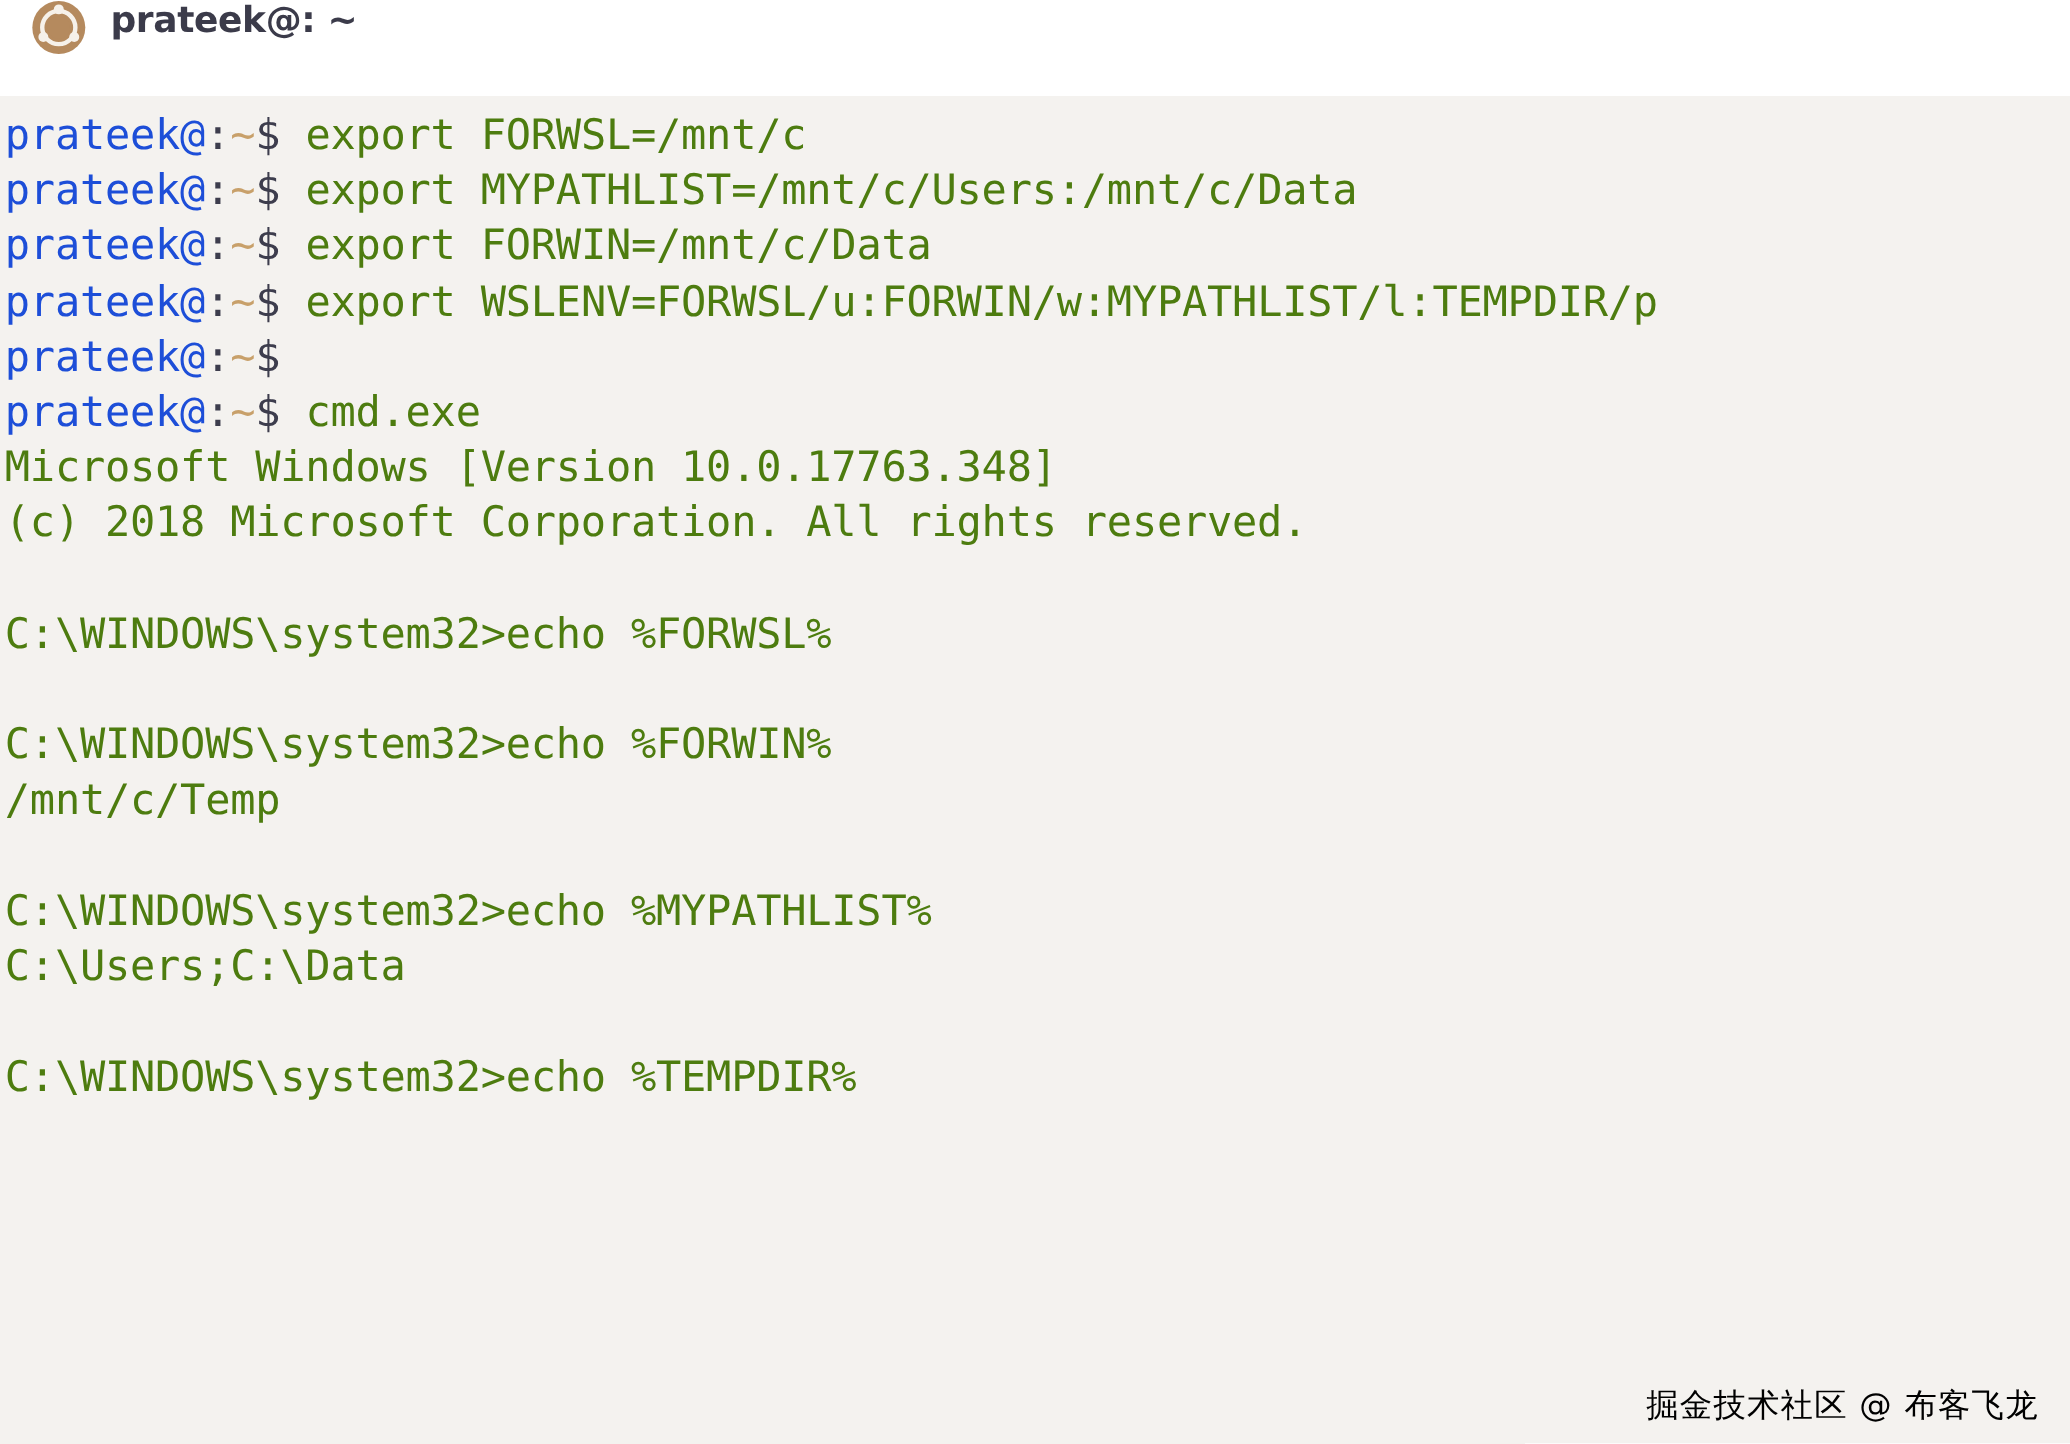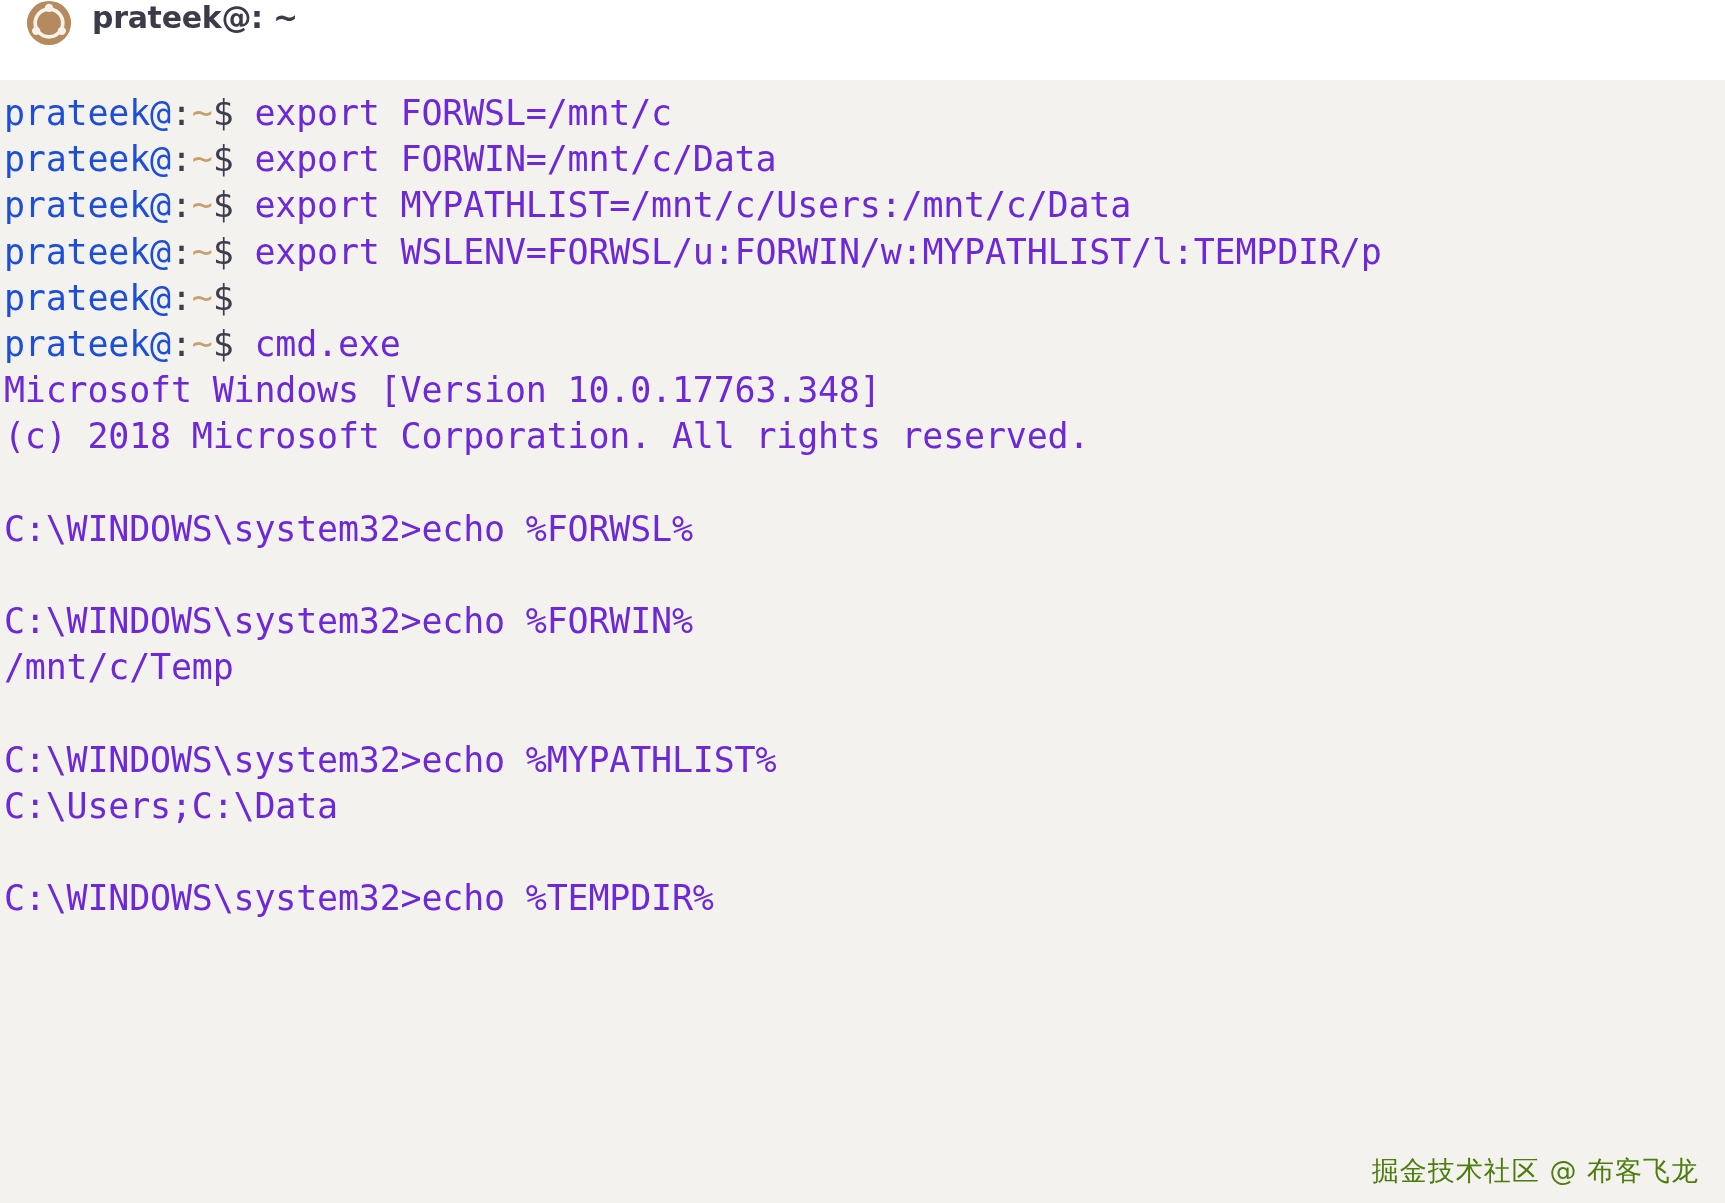--- a/index.html
+++ b/index.html
@@ -62,30 +62,30 @@
     font-size: 35px;
     white-space: pre;
     color: #3d3d4d;
     letter-spacing: -0.2px;
     font-family: "DejaVu Sans Mono", monospace;
   }
   .line.blank { color: transparent; }
   .u  { color: #1d4ed8; }       
   .sep{ color: #3d3d4d; }       
   .tilde { color: #c8a06a; }    
-  .cmd { color: #6d28d9; }      
+  .cmd { color: #4d7c0f; }      
 
   
   #watermark {
     position: absolute;
     right: 26px;
     bottom: 14px;
     font-family: "DejaVu Sans", sans-serif;
     font-size: 27px;
-    color: #4d7c0f;
+    color: #000000;
     white-space: pre;
     letter-spacing: 1px;
   }
 </style>
 </head>
 <body>
 
 <div id="screen">
 
   <div id="titlebar">
@@ -96,22 +96,22 @@
       <circle cx="50" cy="17" r="9" fill="#f6f1ea"></circle>
       <circle cx="22" cy="67" r="9" fill="#f6f1ea"></circle>
       <circle cx="78" cy="67" r="9" fill="#f6f1ea"></circle>
     </svg>
     <span id="title-text">prateek@: ~</span>
   </div>
 
   <div id="terminal">
 
   <div class="line"><span class="u">prateek@</span><span class="sep">:</span><span class="tilde">~</span><span class="sep">$</span><span class="cmd"> export FORWSL=/mnt/c</span></div>
+      <div class="line"><span class="u">prateek@</span><span class="sep">:</span><span class="tilde">~</span><span class="sep">$</span><span class="cmd"> export MYPATHLIST=/mnt/c/Users:/mnt/c/Data</span></div>
       <div class="line"><span class="u">prateek@</span><span class="sep">:</span><span class="tilde">~</span><span class="sep">$</span><span class="cmd"> export FORWIN=/mnt/c/Data</span></div>
-      <div class="line"><span class="u">prateek@</span><span class="sep">:</span><span class="tilde">~</span><span class="sep">$</span><span class="cmd"> export MYPATHLIST=/mnt/c/Users:/mnt/c/Data</span></div>
       <div class="line"><span class="u">prateek@</span><span class="sep">:</span><span class="tilde">~</span><span class="sep">$</span><span class="cmd"> export WSLENV=FORWSL/u:FORWIN/w:MYPATHLIST/l:TEMPDIR/p</span></div>
       <div class="line"><span class="u">prateek@</span><span class="sep">:</span><span class="tilde">~</span><span class="sep">$</span><span class="cmd"></span></div>
       <div class="line"><span class="u">prateek@</span><span class="sep">:</span><span class="tilde">~</span><span class="sep">$</span><span class="cmd"> cmd.exe</span></div>
       <div class="line"><span class="cmd">Microsoft Windows [Version 10.0.17763.348]</span></div>
       <div class="line"><span class="cmd">(c) 2018 Microsoft Corporation. All rights reserved.</span></div>
       <div class="line blank"><span class="cmd"></span></div>
       <div class="line"><span class="cmd">C:\WINDOWS\system32&gt;echo %FORWSL%</span></div>
       <div class="line blank"><span class="cmd"></span></div>
       <div class="line"><span class="cmd">C:\WINDOWS\system32&gt;echo %FORWIN%</span></div>
       <div class="line"><span class="cmd">/mnt/c/Temp</span></div>

